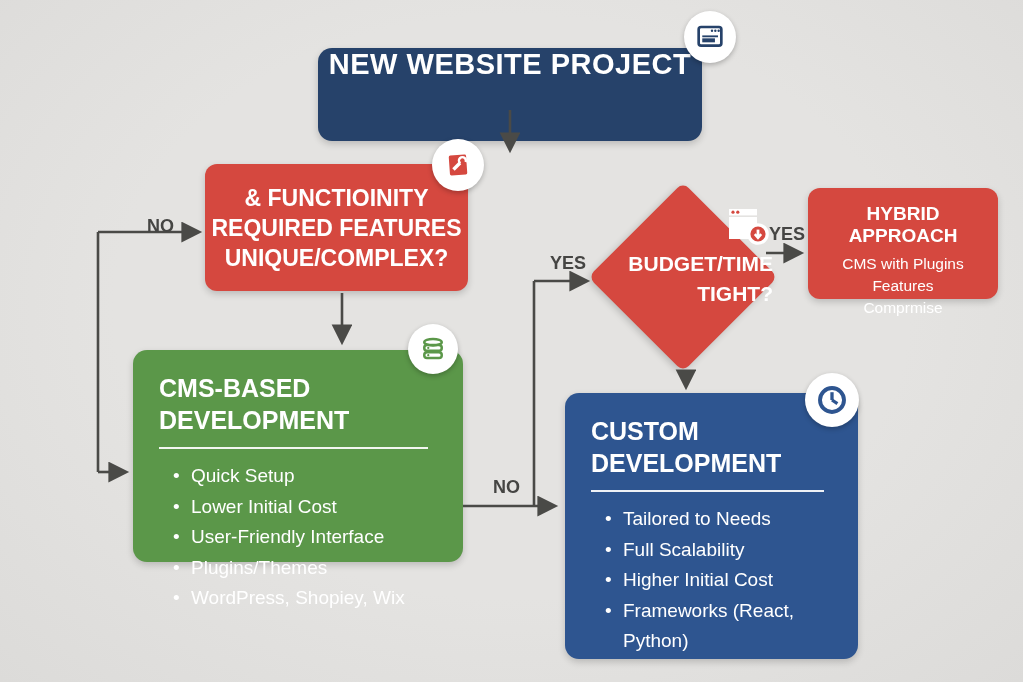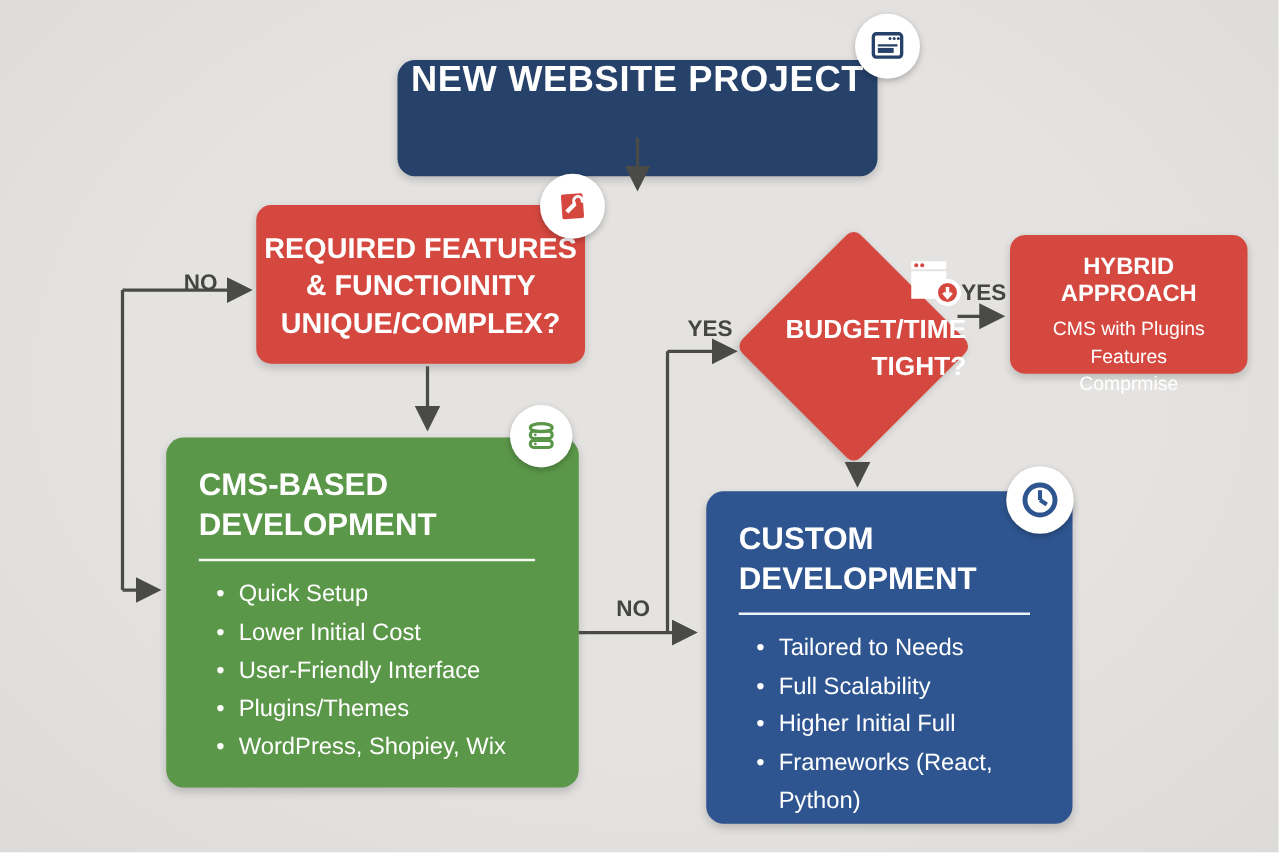--- a/index.html
+++ b/index.html
@@ -27,21 +27,21 @@
   .diamond-content{position:absolute;left:593px;top:203px;width:180px;
                    text-align:right;color:#fff;z-index:2;}
   .diamond-content .dline{font-size:21px;font-weight:bold;line-height:30px;}
   
   .hybrid{left:808px;top:188px;width:190px;height:111px;border-radius:12px;
           background:#d5483f;text-align:center;padding:15px 8px 0 8px;}
   .hybrid-title{font-size:19px;font-weight:bold;margin-bottom:6px;}
   .hybrid-line{font-size:15.5px;line-height:22px;}
   
   .result{border-radius:14px;padding:22px 24px 0 26px;}
-  .cms{left:133px;top:350px;width:330px;height:280px;background:#5b9749;}
+  .cms{left:133px;top:350px;width:330px;height:212px;background:#5b9749;}
   .custom{left:565px;top:393px;width:293px;height:266px;background:#2e5590;}
   .result-title{font-size:25px;font-weight:bold;line-height:32px;}
   .sep{border:none;border-top:2px solid rgba(255,255,255,0.92);
        margin:11px 0 12px 0;width:96%;}
   ul.bullets{list-style:none;margin:12px;padding:0;}
   ul.bullets li{font-size:19px;line-height:30.5px;position:relative;padding-left:20px;}
   ul.bullets li::before{content:"•";position:absolute;left:2px;}
   
   .icon-circle{position:absolute;background:#fff;border-radius:50%;
                display:flex;align-items:center;justify-content:center;
@@ -88,22 +88,22 @@
       <rect x="3.5" y="4.5" width="17" height="14" rx="1.8" fill="none" stroke="#26426a" stroke-width="2"></rect>
       <circle cx="13.5" cy="7.3" r="0.9" fill="#26426a"></circle>
       <circle cx="16" cy="7.3" r="0.9" fill="#26426a"></circle>
       <circle cx="18.5" cy="7.3" r="0.9" fill="#26426a"></circle>
       <rect x="6.2" y="13" width="9.5" height="3" fill="#26426a"></rect>
       <line x1="6.2" y1="11.5" x2="18" y2="11.5" stroke="#26426a" stroke-width="1.4"></line>
     </svg>
   </div>
 
   <div class="node features">
+    <div>&amp; FUNCTIOINITY</div>
     <div>REQUIRED FEATURES</div>
-    <div>&amp; FUNCTIOINITY</div>
     <div>UNIQUE/COMPLEX?</div>
   </div>
   <div class="icon-circle" style="left:432px;top:139px;width:52px;height:52px;">
     <svg width="32" height="32" viewBox="0 0 24 24">
       <rect x="5.5" y="4.5" width="13" height="15" rx="1.2" fill="#d5483f" transform="rotate(-4 12 12)"></rect>
       <circle cx="15.3" cy="8.7" r="2.6" fill="none" stroke="#ffffff" stroke-width="1.8" stroke-dasharray="11 4.5" transform="rotate(135 15.3 8.7)"></circle>
       <line x1="8.6" y1="15.4" x2="13.5" y2="10.5" stroke="#ffffff" stroke-width="2.6"></line>
     </svg>
   </div>
 
@@ -152,21 +152,21 @@
     </svg>
   </div>
 
   <div class="node result custom">
     <div class="result-title">CUSTOM</div>
     <div class="result-title">DEVELOPMENT</div>
     <hr class="sep">
     <ul class="bullets">
       <li>Tailored to Needs</li>
       <li>Full Scalability</li>
-      <li>Higher Initial Full</li>
+      <li>Higher Initial Cost</li>
       <li>Frameworks (React, Python)</li>
     </ul>
   </div>
   <div class="icon-circle" style="left:805px;top:373px;width:54px;height:54px;">
     <svg width="36" height="36" viewBox="0 0 24 24">
       <circle cx="12" cy="12" r="8" fill="none" stroke="#2e5590" stroke-width="2.6"></circle>
       <line x1="12" y1="12" x2="12" y2="6.8" stroke="#2e5590" stroke-width="2.2"></line>
       <line x1="12" y1="12" x2="15.6" y2="14.4" stroke="#2e5590" stroke-width="2.2"></line>
     </svg>
   </div>

